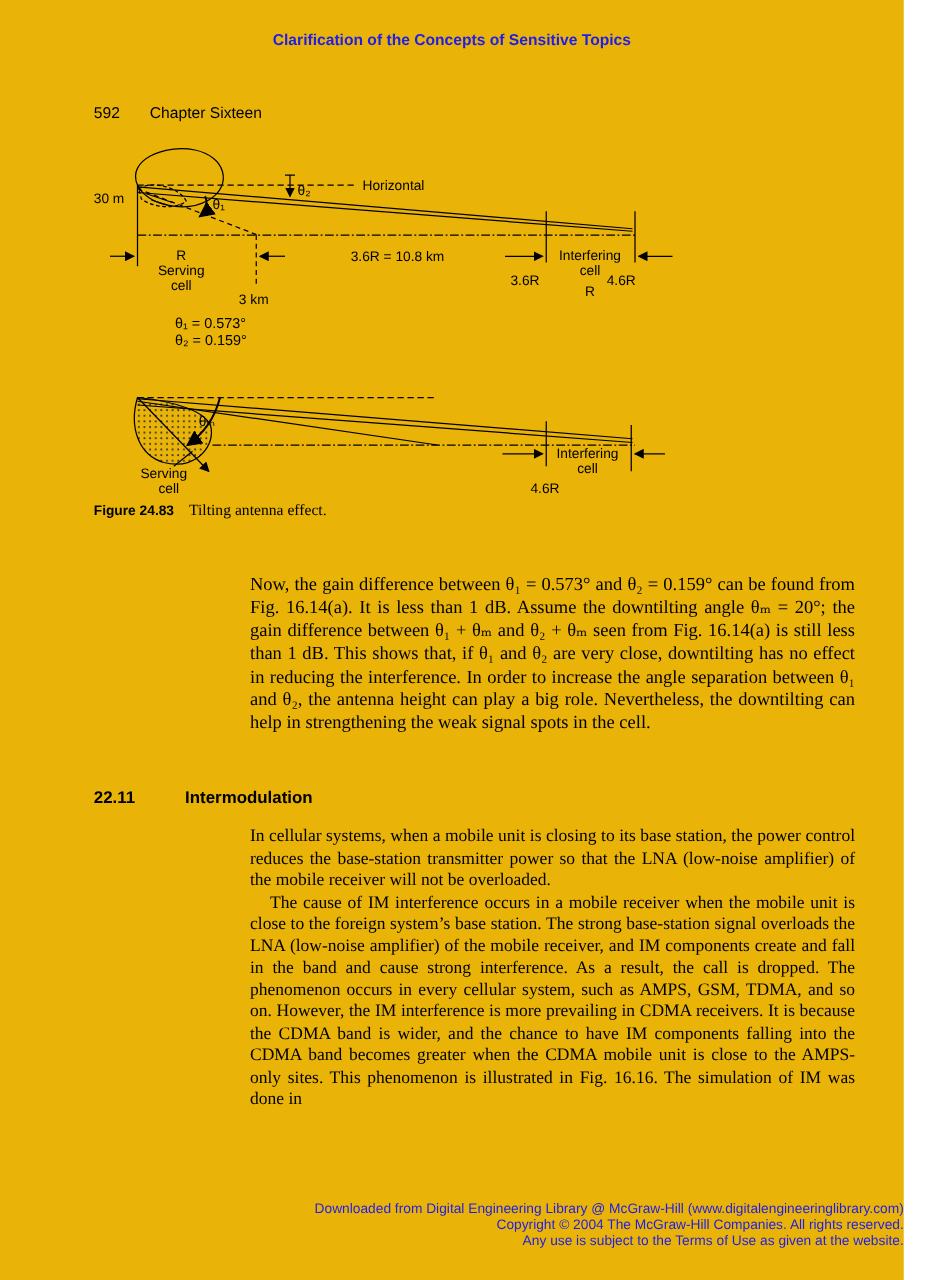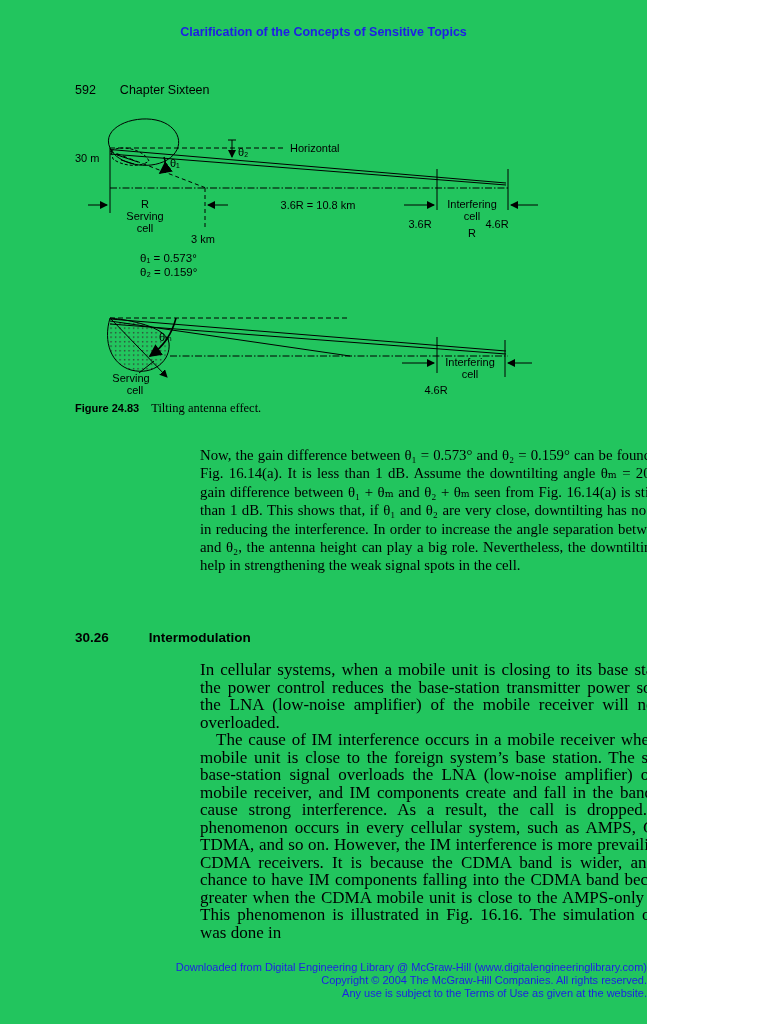--- a/index.html
+++ b/index.html
@@ -1,39 +1,39 @@
 <!DOCTYPE html>
 <html><head>
 <meta charset="utf-8">
 <style>
   html,body{margin:0;padding:0;background:#ffffff;}
-  .page{position:relative;width:647px;height:1024px;background:#22c55e;overflow:hidden;
+  .page{position:relative;width:723px;height:1024px;background:#eab308;overflow:hidden;
         font-family:"Liberation Serif","DejaVu Serif",serif;color:#000;}
   .running-title{position:absolute;top:25px;left:0;width:100%;text-align:center;
         font-family:"Liberation Sans","DejaVu Sans",sans-serif;font-weight:bold;
         font-size:12.5px;color:#1e1ee6;}
   .chapter-head{position:absolute;top:83px;left:75px;
         font-family:"Liberation Sans","DejaVu Sans",sans-serif;font-weight:normal;font-size:12.5px;}
   .chapter-head .chap{margin-left:24px;}
   .fig-svg{position:absolute;left:60px;top:115px;}
   .fig-svg text{font-family:"Liberation Sans","DejaVu Sans",sans-serif;font-size:11px;fill:#000;stroke:none;}
   .fig-svg text.eq{font-size:11.5px;}
   .fig-svg line,.fig-svg path{stroke:#000;fill:none;stroke-width:1;}
   .fig-svg .bold-arc{stroke-width:1.6;}
   .fig-svg .lobe2{fill:url(#dots);}
   .fig-caption{position:absolute;left:75px;top:401px;font-size:12.5px;}
   .fig-caption .cap-label{font-family:"Liberation Sans","DejaVu Sans",sans-serif;
         font-weight:bold;font-size:11px;margin-right:12px;}
-  .para1{position:absolute;left:200px;top:446px;width:484px;margin:0;
+  .para1{position:absolute;left:200px;top:459px;width:484px;margin:0;
         font-size:14.8px;line-height:18.4px;text-align:justify;}
   .section-head{position:absolute;left:75px;top:630px;
         font-family:"Liberation Sans","DejaVu Sans",sans-serif;font-weight:bold;font-size:13.5px;}
   .section-head .sec-title{margin-left:19px;padding-left:21px;}
   .body2{position:absolute;left:200px;top:661px;width:484px;
-        font-size:17px;line-height:17.5px;text-align:justify;}
+        font-size:14px;line-height:17.5px;text-align:justify;}
   .body2 p{margin:0;}
   .body2 .indent{text-indent:16px;}
   .page-footer{position:absolute;top:961px;left:0;width:100%;text-align:right;
         font-family:"Liberation Sans","DejaVu Sans",sans-serif;font-size:11px;
         line-height:13px;color:#1e1ee6;}
 </style>
 </head>
 <body>
 
 <div class="page">
@@ -128,21 +128,21 @@
     </g>
   </svg>
 
   <div class="fig-caption">
     <span class="cap-label">Figure 24.83</span><span>Tilting antenna effect.</span>
   </div>
 
   <p class="para1">Now, the gain difference between θ₁ = 0.573° and θ₂ = 0.159° can be found from Fig. 16.14(a). It is less than 1 dB. Assume the downtilting angle θₘ = 20°; the gain difference between θ₁ + θₘ and θ₂ + θₘ seen from Fig. 16.14(a) is still less than 1 dB. This shows that, if θ₁ and θ₂ are very close, downtilting has no effect in reducing the interference. In order to increase the angle separation between θ₁ and θ₂, the antenna height can play a big role. Nevertheless, the downtilting can help in strengthening the weak signal spots in the cell.</p>
 
   <div class="section-head">
-    <span>30.26</span><span class="sec-title">Intermodulation</span>
+    <span>22.11</span><span class="sec-title">Intermodulation</span>
   </div>
 
   <div class="body2">
     <p>In cellular systems, when a mobile unit is closing to its base station, the power control reduces the base-station transmitter power so that the LNA (low-noise amplifier) of the mobile receiver will not be overloaded.</p>
     <p class="indent">The cause of IM interference occurs in a mobile receiver when the mobile unit is close to the foreign system’s base station. The strong base-station signal overloads the LNA (low-noise amplifier) of the mobile receiver, and IM components create and fall in the band and cause strong interference. As a result, the call is dropped. The phenomenon occurs in every cellular system, such as AMPS, GSM, TDMA, and so on. However, the IM interference is more prevailing in CDMA receivers. It is because the CDMA band is wider, and the chance to have IM components falling into the CDMA band becomes greater when the CDMA mobile unit is close to the AMPS-only sites. This phenomenon is illustrated in Fig. 16.16. The simulation of IM was done in</p>
   </div>
 
   <div class="page-footer">
     <div>Downloaded from Digital Engineering Library @ McGraw-Hill (www.digitalengineeringlibrary.com)</div>
     <div>Copyright © 2004 The McGraw-Hill Companies. All rights reserved.</div>

